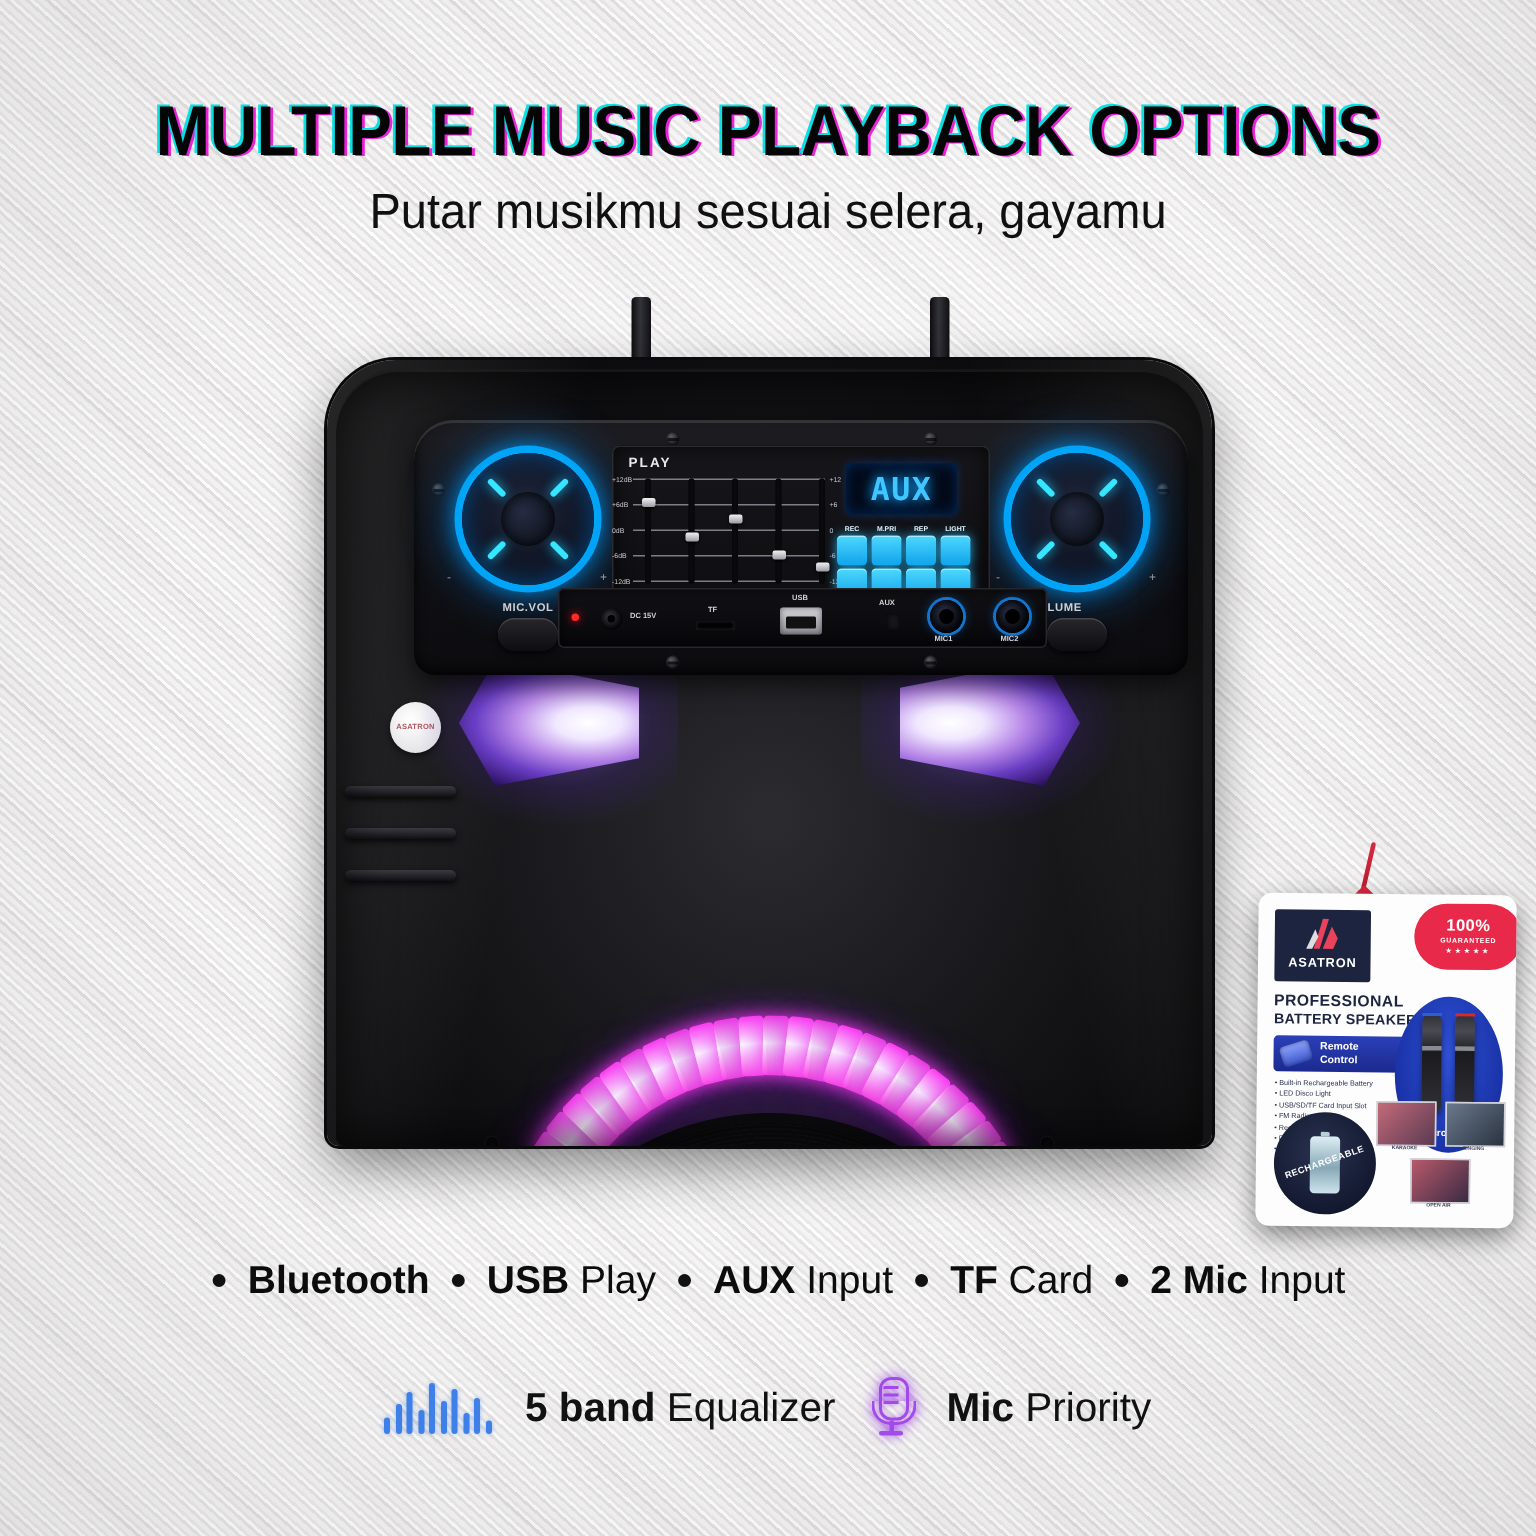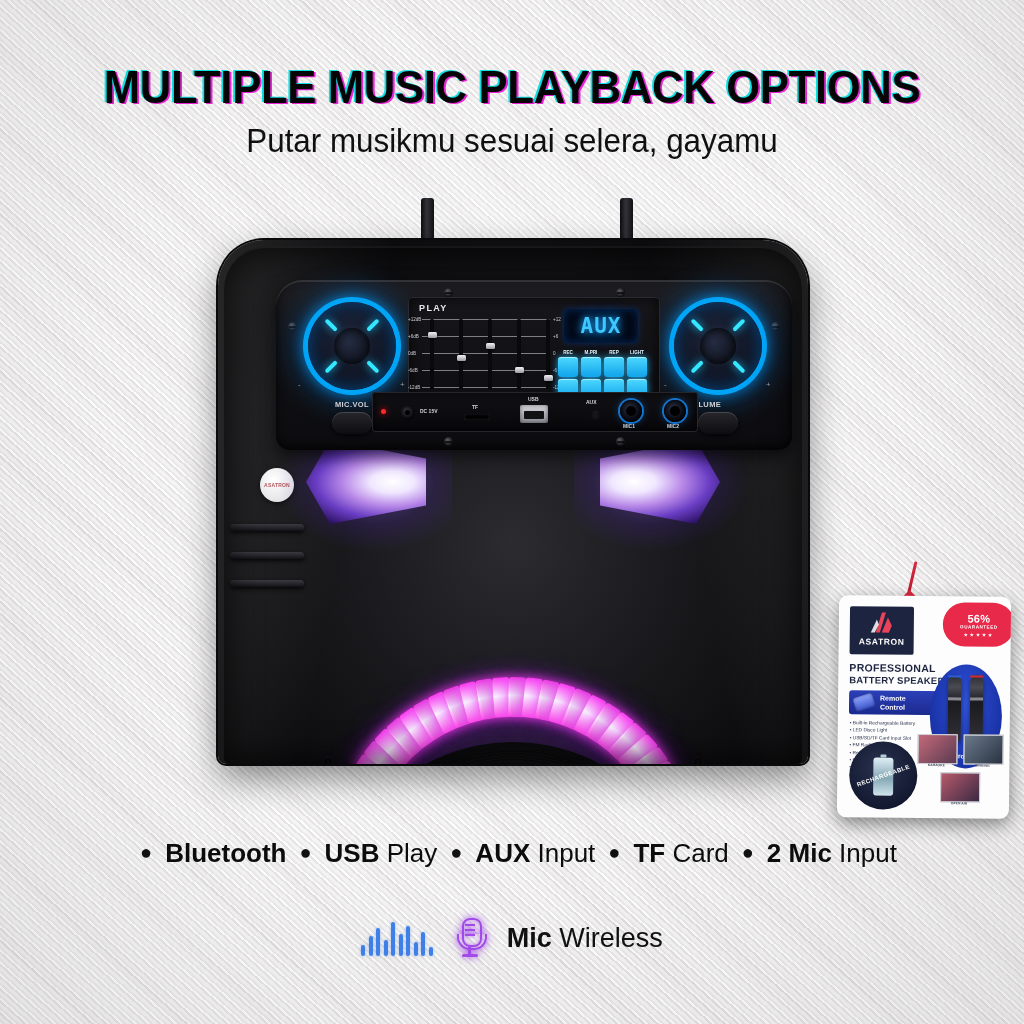--- a/index.html
+++ b/index.html
@@ -420,21 +420,21 @@
     <div class="tag-logo">
       <svg class="tag-logo-mark" viewBox="0 0 26 22">
         <path d="M7 21 L13 1 L17 1 L11 21 Z" fill="#e8435a"></path>
         <path d="M13 21 L19 6 L23 14 L20 21 Z" fill="#e8435a"></path>
         <path d="M2 21 L8 8 L10 13 L6 21 Z" fill="#ffffff" opacity=".85"></path>
       </svg>
       <div class="tag-logo-name">ASATRON</div>
     </div>
 
     <div class="badge100">
-      <div class="b100-a">56%</div>
+      <div class="b100-a">100%</div>
       <div class="b100-b">GUARANTEED</div>
       <div class="b100-stars">★★★★★</div>
     </div>
 
     <div class="tag-h1">PROFESSIONAL</div>
     <div class="tag-h2">BATTERY SPEAKER</div>
 
     <div class="remote">
       <div class="remote-ic"></div>
       <div class="remote-tx">
@@ -496,25 +496,28 @@
       <i style="height: 20px;"></i>
       <i style="height: 28px;"></i>
       <i style="height: 16px;"></i>
       <i style="height: 34px;"></i>
       <i style="height: 22px;"></i>
       <i style="height: 30px;"></i>
       <i style="height: 14px;"></i>
       <i style="height: 24px;"></i>
       <i style="height: 9px;"></i>
     </div>
+  <div class="bot-tx">
+    <b>5 band</b><span> Equalizer</span>
+  </div>
   <div class="mic-ic">
     <div class="mic-ic-cap"></div>
     <div class="mic-ic-bar" style="top:6px"></div>
     <div class="mic-ic-bar" style="top:11px"></div>
     <div class="mic-ic-bar" style="top:16px"></div>
     <div class="mic-ic-arc"></div>
     <div class="mic-ic-stem"></div>
     <div class="mic-ic-base"></div>
   </div>
   <div class="bot-tx">
-    <b>Mic</b><span> Wireless</span>
+    <b>Mic</b><span> Priority</span>
   </div>
 </div>
 
 </body></html>

